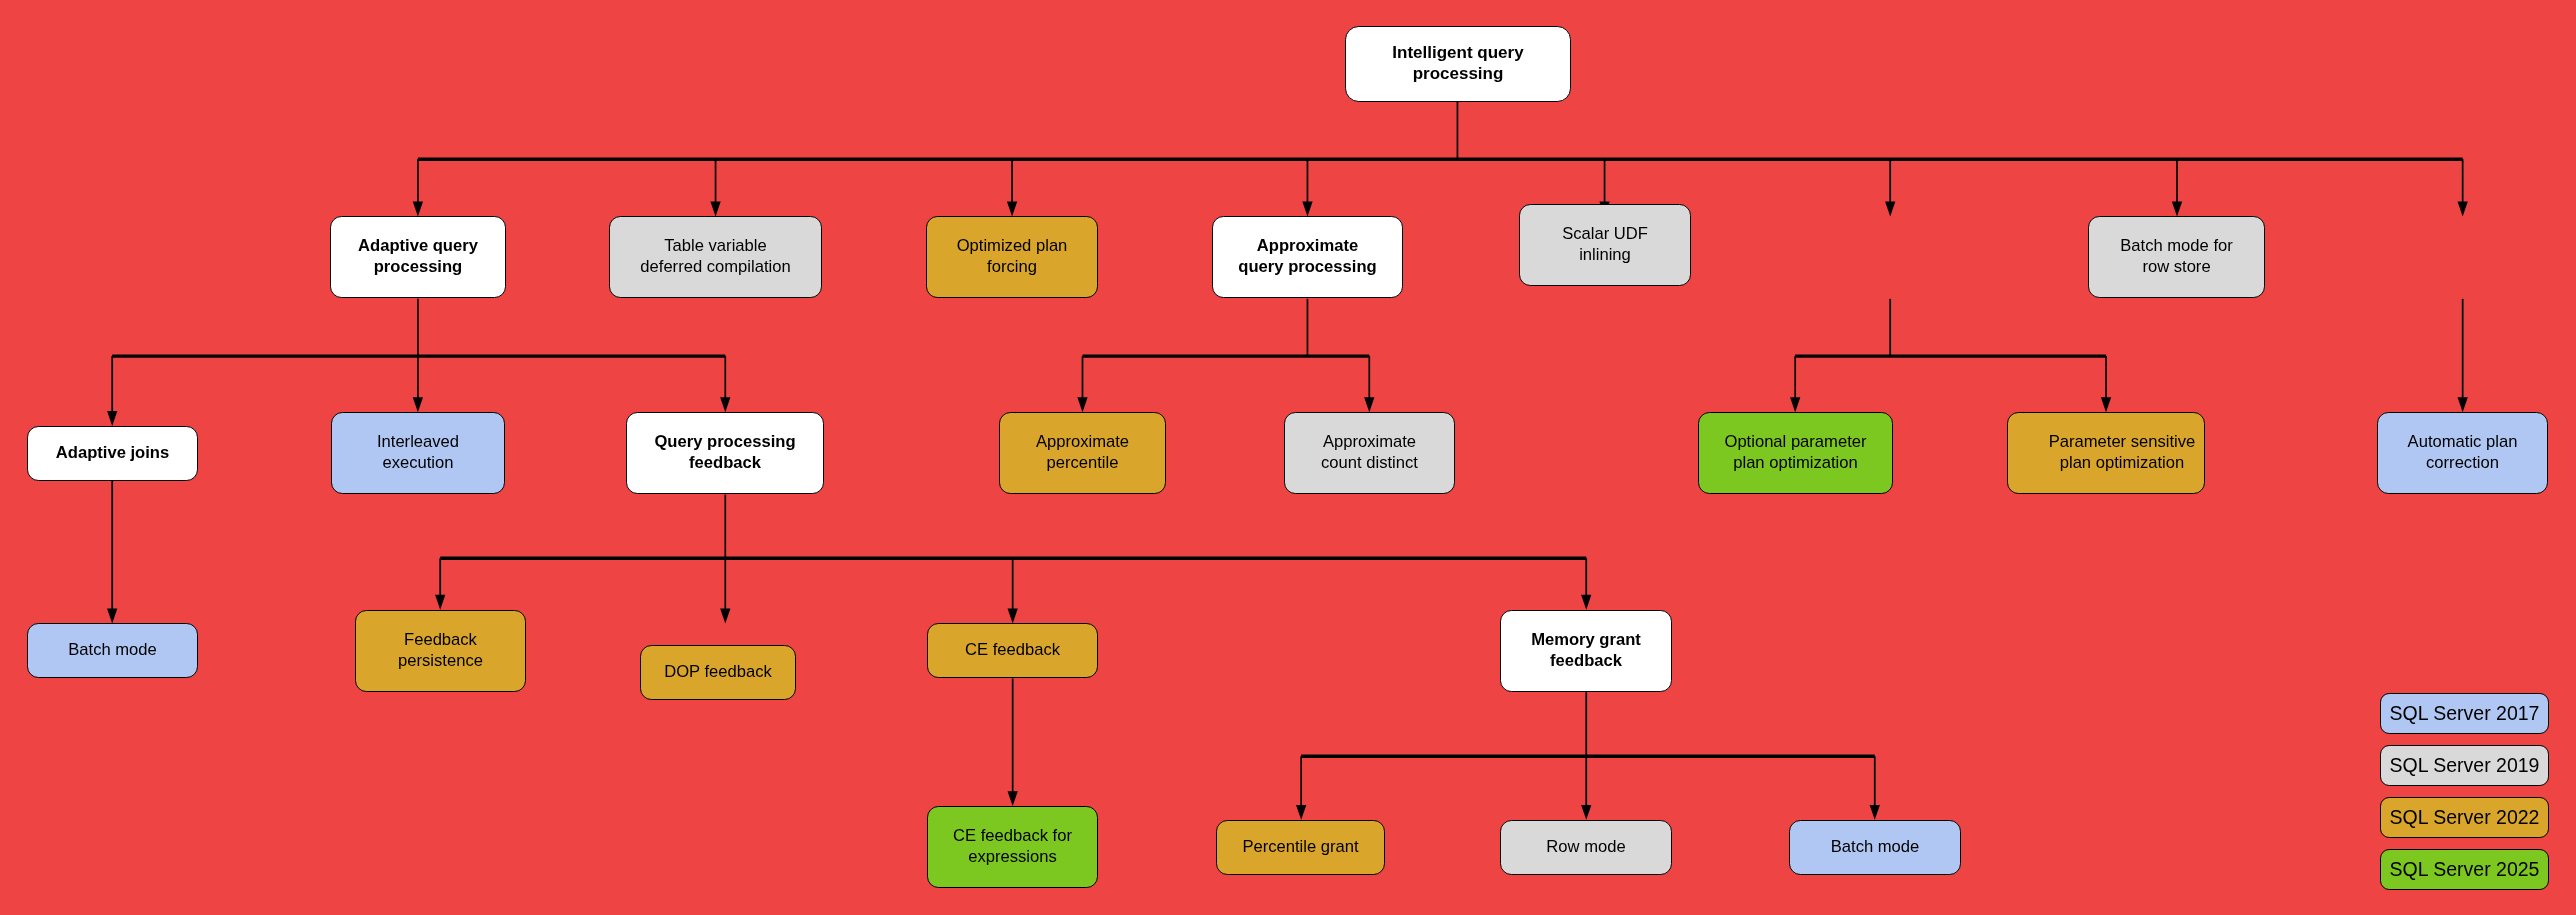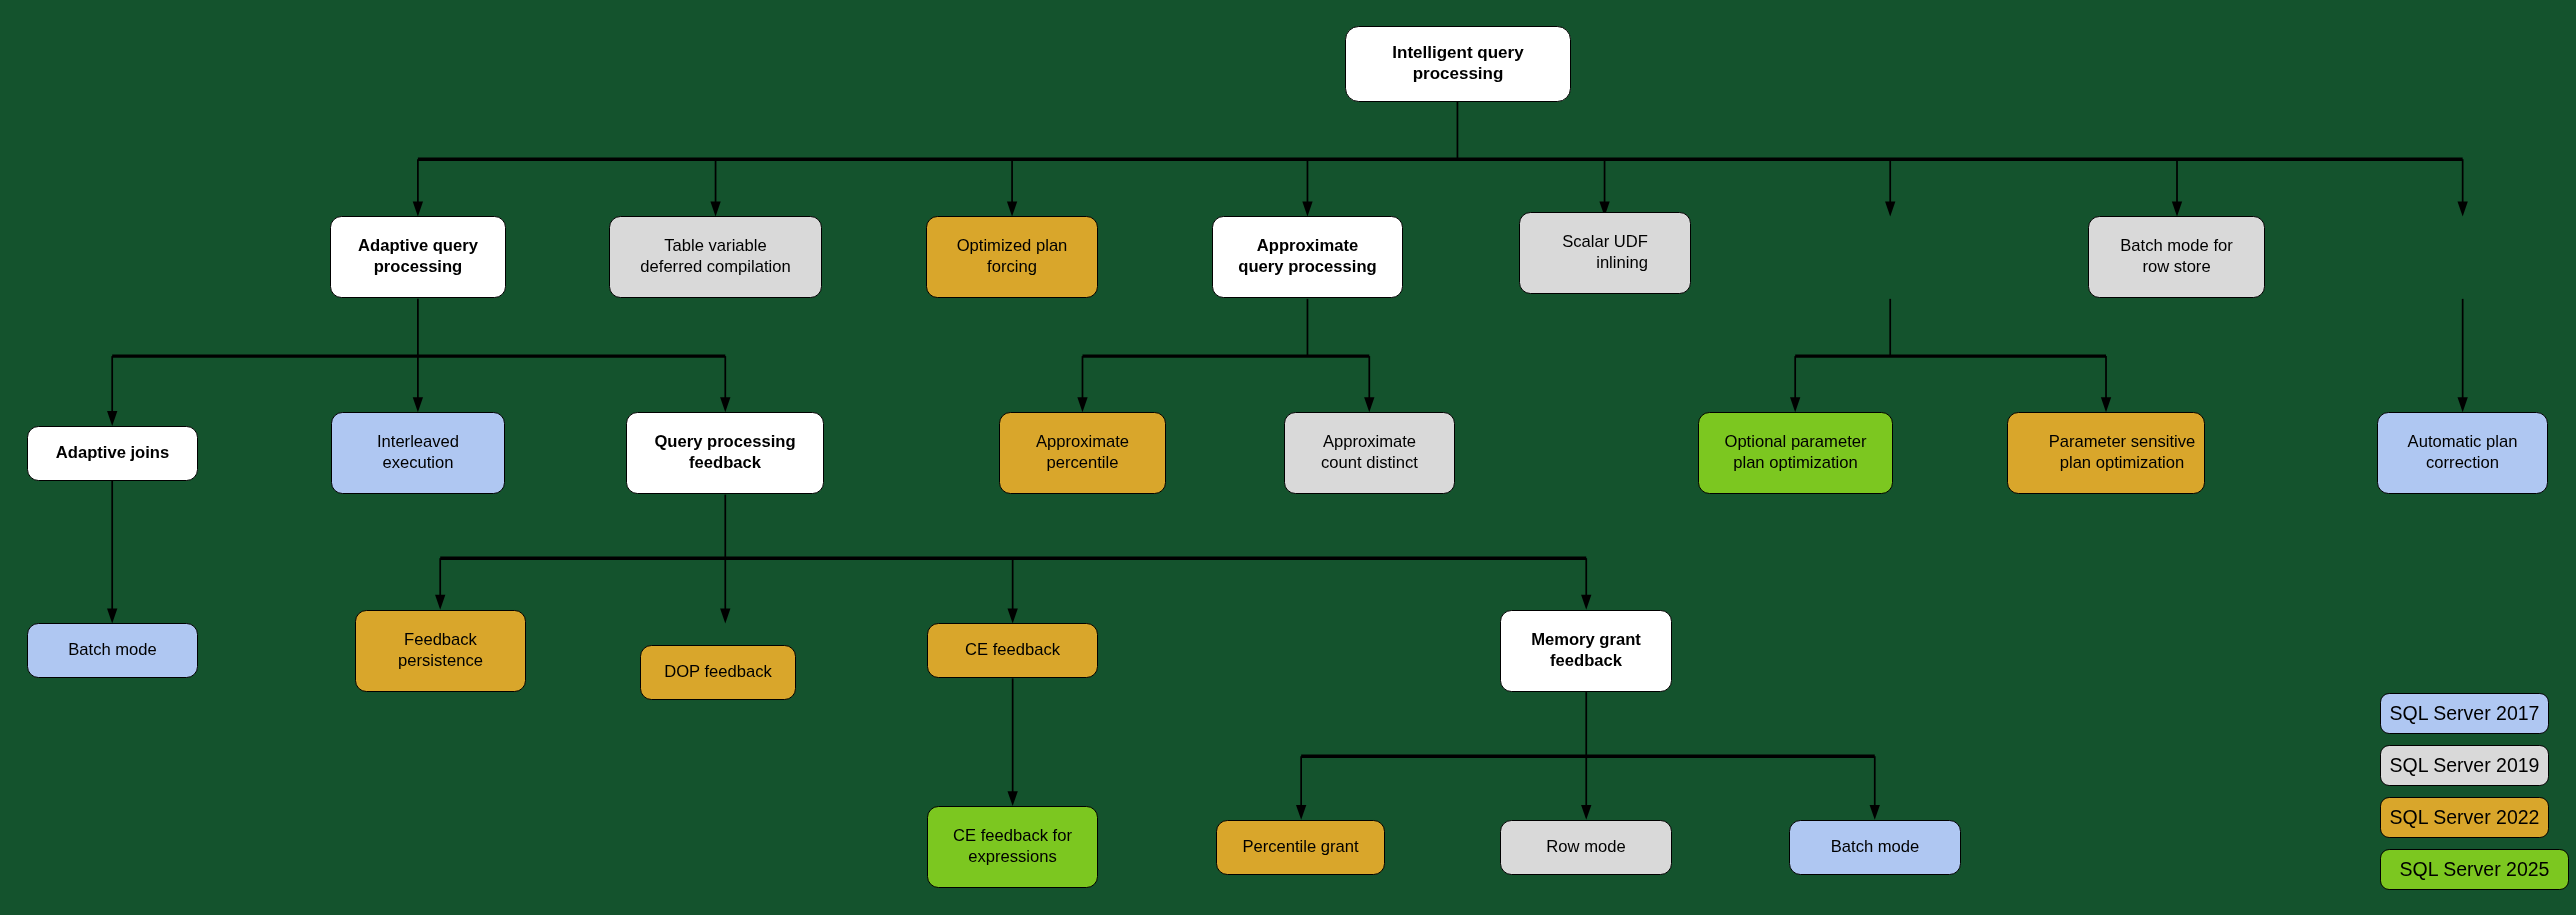--- a/index.html
+++ b/index.html
@@ -1,19 +1,19 @@
 <!DOCTYPE html>
 <html style="font-size:9.2px"><head>
 <meta charset="utf-8">
 <style>
   html,body{margin:0;padding:0;background:#ffffff;}
   #canvas{
     position:relative;
     width:2576px;height:916px;
-    background:#14532d;
+    background:#ef4444;
     font-family:"Liberation Sans", sans-serif;
     overflow:hidden;
   }
   #wires{position:absolute;left:0;top:0;width:2576px;height:916px;}
   .node{
     position:absolute;
     box-sizing:border-box;
     border:1.7px solid #000000;
     border-radius:11.4px;
     display:flex;align-items:center;justify-content:center;
@@ -111,21 +111,21 @@
 processing</div>
 
   <div class="node" data-cat="parent" style="left: 330px; top: 216px; width: 176px; height: 82px; background: rgb(255, 255, 255);">Adaptive query
 processing</div>
   <div class="node" data-cat="sql2019" style="left: 609px; top: 216px; width: 213px; height: 82px; background: rgb(217, 217, 217);">Table variable
 deferred compilation</div>
   <div class="node" data-cat="sql2022" style="left: 926px; top: 216px; width: 172px; height: 82px; background: rgb(217, 166, 43);">Optimized plan
 forcing</div>
   <div class="node" data-cat="parent" style="left: 1212px; top: 216px; width: 191px; height: 82px; background: rgb(255, 255, 255);">Approximate
 query processing</div>
-  <div class="node" data-cat="sql2019" style="left: 1519px; top: 212px; width: 172px; height: 82px; background: rgb(217, 217, 217); text-align: right;">Scalar UDF
+  <div class="node" data-cat="sql2019" style="left: 1519px; top: 204px; width: 172px; height: 82px; background: rgb(217, 217, 217);">Scalar UDF
 inlining</div>
   <div class="node" data-cat="sql2019" style="left: 2088px; top: 216px; width: 177px; height: 82px; background: rgb(217, 217, 217);">Batch mode for
 row store</div>
 
   <div class="node" data-cat="parent" style="left: 27px; top: 426px; width: 171px; height: 55px; background: rgb(255, 255, 255);">Adaptive joins</div>
   <div class="node" data-cat="sql2017" style="left: 331px; top: 412px; width: 174px; height: 82px; background: rgb(175, 199, 242);">Interleaved
 execution</div>
   <div class="node" data-cat="parent" style="left: 626px; top: 412px; width: 198px; height: 82px; background: rgb(255, 255, 255);">Query processing
 feedback</div>
   <div class="node" data-cat="sql2022" style="left: 999px; top: 412px; width: 167px; height: 82px; background: rgb(217, 166, 43);">Approximate
@@ -150,17 +150,17 @@
   <div class="node" data-cat="sql2025" style="left: 927px; top: 806px; width: 171px; height: 82px; background: rgb(124, 199, 32);">CE feedback for
 expressions</div>
   <div class="node" data-cat="sql2022" style="left: 1216px; top: 820px; width: 169px; height: 55px; background: rgb(217, 166, 43);">Percentile grant</div>
   <div class="node" data-cat="sql2019" style="left: 1500px; top: 820px; width: 172px; height: 55px; background: rgb(217, 217, 217);">Row mode</div>
   <div class="node" data-cat="sql2017" style="left: 1789px; top: 820px; width: 172px; height: 55px; background: rgb(175, 199, 242);">Batch mode</div>
 
   <div>
     <div class="legend-item" data-cat="sql2017" style="left: 2380px; top: 693px; width: 169px; height: 41px; background: rgb(175, 199, 242);">SQL Server 2017</div>
     <div class="legend-item" data-cat="sql2019" style="left: 2380px; top: 745px; width: 169px; height: 41px; background: rgb(217, 217, 217);">SQL Server 2019</div>
     <div class="legend-item" data-cat="sql2022" style="left: 2380px; top: 797px; width: 169px; height: 41px; background: rgb(217, 166, 43);">SQL Server 2022</div>
-    <div class="legend-item" data-cat="sql2025" style="left: 2380px; top: 849px; width: 189px; height: 41px; background: rgb(124, 199, 32);">SQL Server 2025</div>
+    <div class="legend-item" data-cat="sql2025" style="left: 2380px; top: 849px; width: 169px; height: 41px; background: rgb(124, 199, 32);">SQL Server 2025</div>
   </div>
 
 </div>
 
 
 </body></html>

